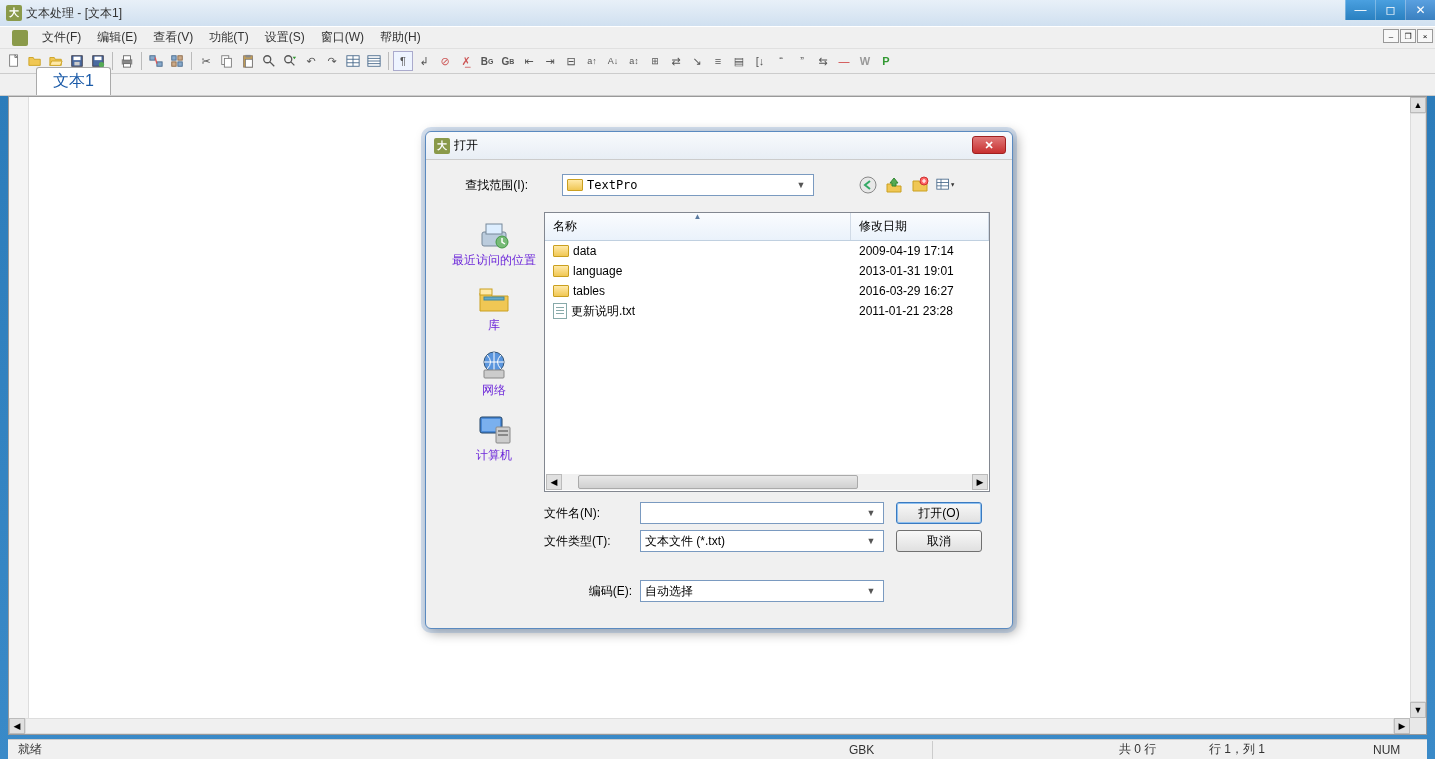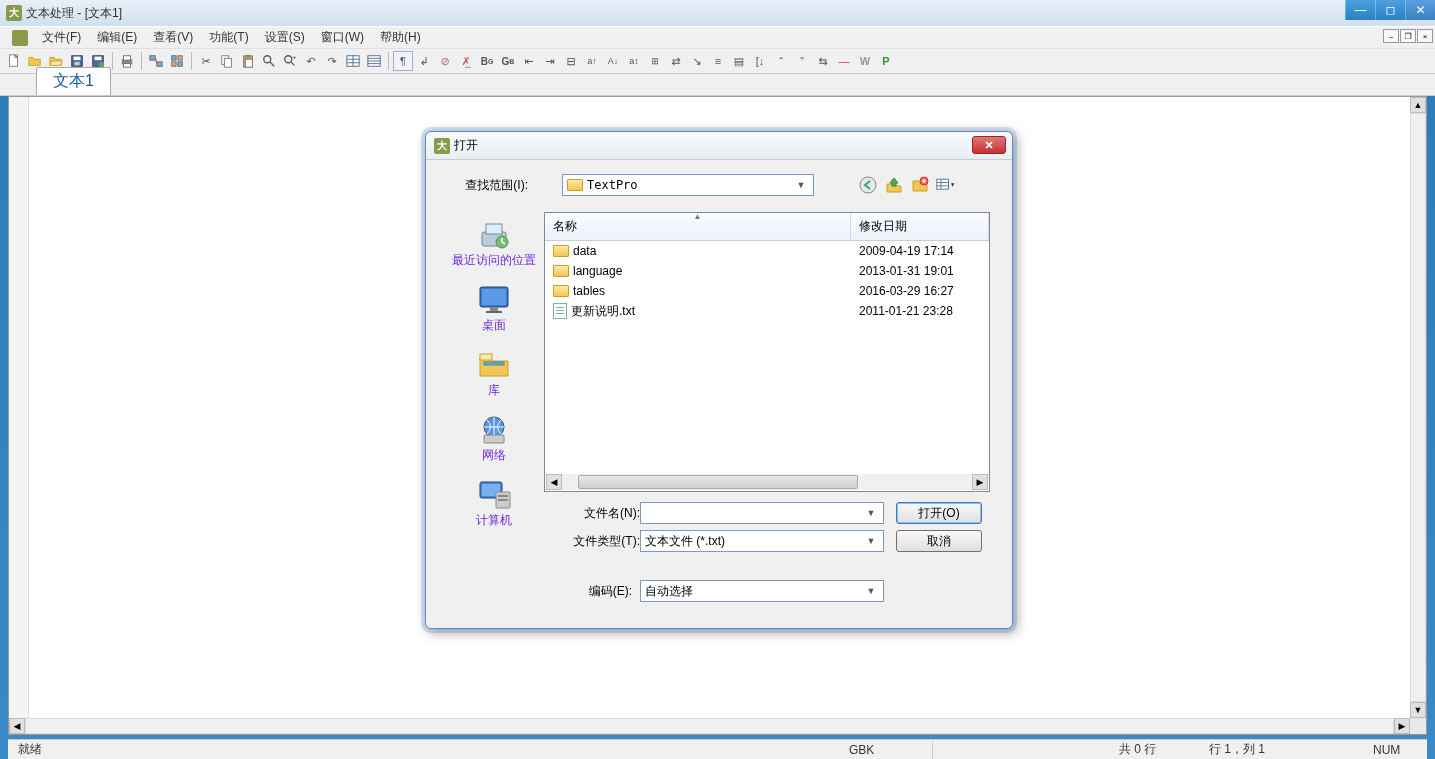--- a/index.html
+++ b/index.html
@@ -81,21 +81,21 @@
 .cell-name { flex: 0 0 306px; padding-left: 8px; display:flex; align-items:center; gap:4px; font-size: 12px; }
 .cell-date { flex: 1; padding-left: 8px; font-size: 12px; }
 .file-folder { width: 16px; height: 12px; background: linear-gradient(to bottom, #ffe9a8, #f0c754); border: 1px solid #caa020; border-radius: 1px; }
 .file-doc { width: 14px; height: 16px; background: white; border: 1px solid #8aa; position: relative; }
 .file-doc::before { content:""; position:absolute; left:2px; top:3px; right:2px; height:1px; background:#8aa; box-shadow: 0 3px 0 #8aa, 0 6px 0 #8aa; }
 .list-hscroll { position: absolute; left: 1px; right: 1px; bottom: 1px; height: 16px; background: #f0f0f0; display:flex; }
 .list-thumb { width: 280px; height: 14px; margin: 1px 0 0 16px; background: linear-gradient(to bottom, #e8e8e8, #d0d0d0); border: 1px solid #aaa; border-radius: 2px; }
 
 .bottom-fields { position: absolute; left: 118px; right: 22px; top: 342px; }
 .field-row { display: flex; align-items: center; margin-bottom: 6px; }
-.field-label { width: 96px; font-size: 12px; text-align: right; }
+.field-label { width: 96px; font-size: 12px; }
 .field-combo { width: 244px; height: 22px; border: 1px solid #7a9ac0; background: white; display:flex; align-items:center; padding: 0 4px; cursor: text; font-family: "SimSun", monospace; font-size: 12px; }
 .field-combo .combo-arrow { cursor: pointer; }
 .dlg-btn { width: 86px; height: 22px; margin-left: 12px; border: 1px solid #707070; background: linear-gradient(to bottom, #f8f8f8, #e0e0e0); border-radius: 3px; cursor: pointer; font-size: 12px; display:flex;align-items:center;justify-content:center; }
 .dlg-btn.default { border: 1px solid #3a7ac0; box-shadow: inset 0 0 0 1px #8ec0f0; }
 .enc-row { margin-top: 28px; }
 .enc-label { width: 96px; text-align: right; padding-right: 8px; }
 
 
 svg { display: block; }
 </style>
@@ -342,31 +342,20 @@
               <rect x="10" y="6" width="16" height="10" fill="#def" stroke="#789"></rect>
               <circle cx="26" cy="24" r="6" fill="#7b7" stroke="#494"></circle>
               <path d="M26 20v4l3 2" stroke="#fff" stroke-width="1.5" fill="none"></path>
             </svg>
           </div>
         <div class="place-label">最近访问的位置</div>
       </div>
       <div class="place">
         <div class="place-icon">
             <svg width="36" height="32" viewBox="0 0 36 32">
-              <rect x="4" y="4" width="28" height="20" fill="#3a7ad0" stroke="#246" rx="2"></rect>
-              <rect x="6" y="6" width="24" height="16" fill="#5a9ae8"></rect>
-              <rect x="14" y="24" width="8" height="4" fill="#888"></rect>
-              <rect x="10" y="28" width="16" height="2" fill="#666"></rect>
-            </svg>
-          </div>
-        <div class="place-label">桌面</div>
-      </div>
-      <div class="place">
-        <div class="place-icon">
-            <svg width="36" height="32" viewBox="0 0 36 32">
               <path d="M4 10h10l2 3h16v15H4z" fill="#f0c754" stroke="#caa020"></path>
               <rect x="4" y="6" width="12" height="6" fill="#ffe9a8" stroke="#caa020"></rect>
               <rect x="8" y="14" width="20" height="3" fill="#6ac" stroke="#489"></rect>
             </svg>
           </div>
         <div class="place-label">库</div>
       </div>
       <div class="place">
         <div class="place-icon">
             <svg width="36" height="32" viewBox="0 0 36 32">

